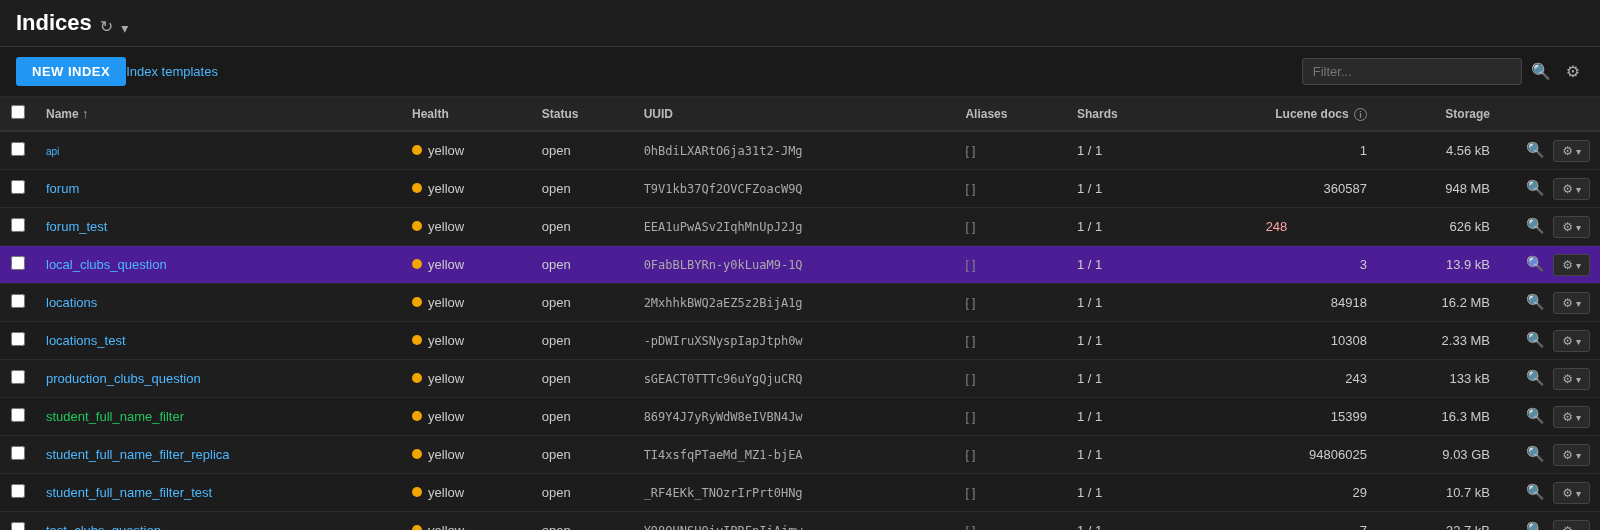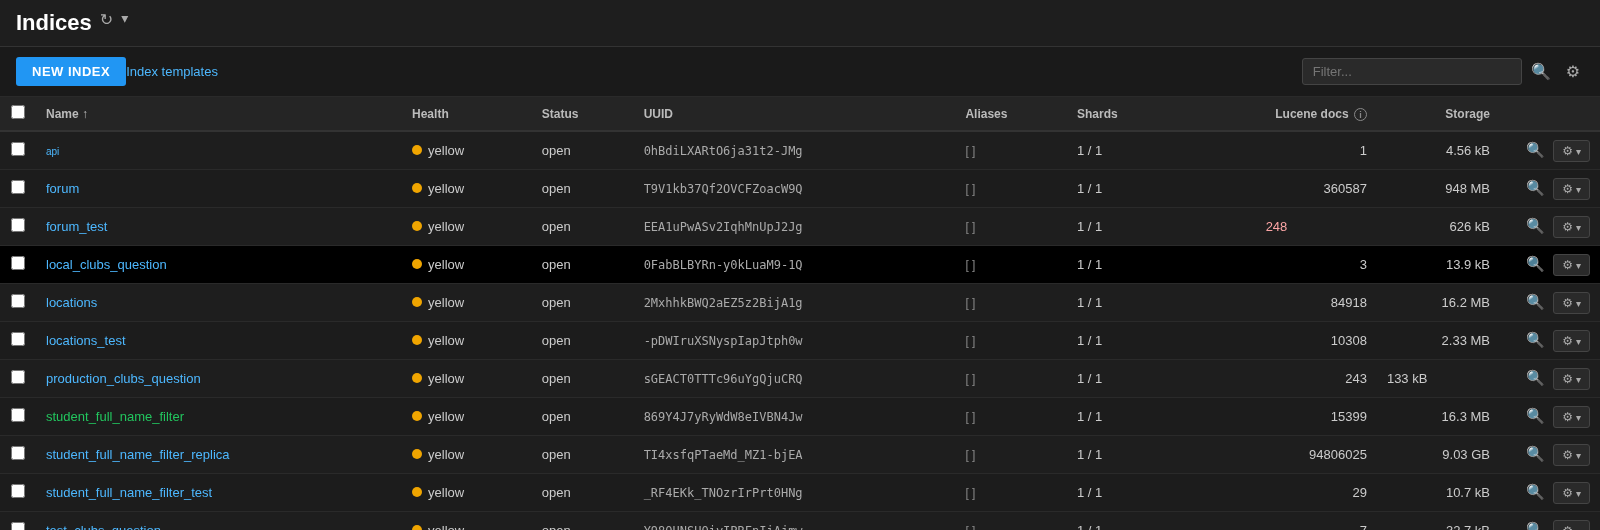--- a/index.html
+++ b/index.html
@@ -40,21 +40,21 @@
     input[type="checkbox"] {
       cursor: pointer;
       accent-color: #2196F3;
       width: 14px;
       height: 14px;
     }
   </style>
 </head>
 <body>
 
-<div style="background:#1e1e1e; padding:10px 16px; border-bottom:1px solid #333; display:flex; align-items:flex-start; gap:8px;">
+<div style="background:#1e1e1e; padding:10px 16px; border-bottom:1px solid #333; display:flex; align-items:flex-end; gap:8px;">
   <span style="font-size:22px; font-weight:600; color:#fff;">Indices</span>
   <span style="color:#aaa; font-size:16px; cursor:pointer;">↻</span>
   <span style="color:#aaa; font-size:14px; cursor:pointer;">▾</span>
 </div>
 
 <div style="padding:10px 16px; display:flex; align-items:center; background:#1a1a1a; border-bottom:1px solid #2a2a2a;">
   <button style="background:#2196F3; color:#fff; border:none; padding:7px 16px; font-size:13px; font-weight:700; cursor:pointer; border-radius:3px; letter-spacing:0.5px;">NEW INDEX</button>
   <a style="color:#4db8ff; text-decoration:none; font-size:13px; cursor:pointer;">Index templates</a>
   <div style="margin-left:auto; display:flex; align-items:center; gap:6px;">
     <input type="text" style="background: rgb(42, 42, 42); border: 1px solid rgb(68, 68, 68); color: rgb(204, 204, 204); padding: 5px 10px; font-size: 13px; width: 220px; border-radius: 3px; outline: none;" placeholder="Filter...">
@@ -120,21 +120,21 @@
           <td style="padding: 7px 10px; white-space: nowrap; font-family: monospace; font-size: 12px; color: rgb(170, 170, 170);">EEA1uPwASv2IqhMnUpJ2Jg</td>
           <td style="padding: 7px 10px; white-space: nowrap; color: rgb(136, 136, 136); font-size: 12px;">[ ]</td>
           <td style="padding: 7px 10px; white-space: nowrap; color: rgb(204, 204, 204);">1 / 1</td>
           <td style="padding: 7px 10px; white-space: nowrap; color: #fca5a5; text-align: center;">248</td>
           <td style="padding: 7px 10px; white-space: nowrap; color: rgb(204, 204, 204); text-align: right;">626 kB</td>
           <td style="padding: 7px 10px; white-space: nowrap; text-align: right;">
     <button style="background:none; border:none; color:#aaa; cursor:pointer; font-size:15px; padding:2px 5px;">🔍</button>
     <button style="background:#2a2a2a; border:1px solid #444; color:#aaa; cursor:pointer; font-size:12px; padding:3px 8px; border-radius:3px; gap:3px; display:inline-flex; align-items:center;">⚙ <span style="font-size:10px;">▾</span></button>
   </td>
         </tr>
-        <tr style="border-bottom: 1px solid rgb(42, 42, 42); background: #000000;">
+        <tr style="border-bottom: 1px solid rgb(42, 42, 42); background: #4c1d95;">
           <td style="width: 36px; padding: 7px 10px; text-align: center;"><input type="checkbox" style="cursor: pointer;"></td>
           <td style="padding: 7px 10px; white-space: nowrap;"><a style="color: rgb(77, 184, 255); text-decoration: none; cursor: pointer; font-size: 13px;">local_clubs_question</a></td>
           <td style="padding: 7px 10px; white-space: nowrap;"><span style="display: inline-block; width: 10px; height: 10px; border-radius: 50%; margin-right: 6px; background: rgb(240, 165, 0);"></span>yellow</td>
           <td style="padding: 7px 10px; white-space: nowrap; color: rgb(204, 204, 204);">open</td>
           <td style="padding: 7px 10px; white-space: nowrap; font-family: monospace; font-size: 12px; color: rgb(170, 170, 170);">0FabBLBYRn-y0kLuaM9-1Q</td>
           <td style="padding: 7px 10px; white-space: nowrap; color: rgb(136, 136, 136); font-size: 12px;">[ ]</td>
           <td style="padding: 7px 10px; white-space: nowrap; color: rgb(204, 204, 204);">1 / 1</td>
           <td style="padding: 7px 10px; white-space: nowrap; color: rgb(204, 204, 204); text-align: right;">3</td>
           <td style="padding: 7px 10px; white-space: nowrap; color: rgb(204, 204, 204); text-align: right;">13.9 kB</td>
           <td style="padding: 7px 10px; white-space: nowrap; text-align: right;">
@@ -174,21 +174,21 @@
         </tr>
         <tr style="border-bottom: 1px solid rgb(42, 42, 42); background: rgb(30, 30, 30);">
           <td style="width: 36px; padding: 7px 10px; text-align: center;"><input type="checkbox" style="cursor: pointer;"></td>
           <td style="padding: 7px 10px; white-space: nowrap;"><a style="color: rgb(77, 184, 255); text-decoration: none; cursor: pointer; font-size: 13px;">production_clubs_question</a></td>
           <td style="padding: 7px 10px; white-space: nowrap;"><span style="display: inline-block; width: 10px; height: 10px; border-radius: 50%; margin-right: 6px; background: rgb(240, 165, 0);"></span>yellow</td>
           <td style="padding: 7px 10px; white-space: nowrap; color: rgb(204, 204, 204);">open</td>
           <td style="padding: 7px 10px; white-space: nowrap; font-family: monospace; font-size: 12px; color: rgb(170, 170, 170);">sGEACT0TTTc96uYgQjuCRQ</td>
           <td style="padding: 7px 10px; white-space: nowrap; color: rgb(136, 136, 136); font-size: 12px;">[ ]</td>
           <td style="padding: 7px 10px; white-space: nowrap; color: rgb(204, 204, 204);">1 / 1</td>
           <td style="padding: 7px 10px; white-space: nowrap; color: rgb(204, 204, 204); text-align: right;">243</td>
-          <td style="padding: 7px 10px; white-space: nowrap; color: rgb(204, 204, 204); text-align: left;">133 kB</td>
+          <td style="padding: 7px 10px; white-space: nowrap; color: rgb(204, 204, 204); text-align: right;">133 kB</td>
           <td style="padding: 7px 10px; white-space: nowrap; text-align: right;">
     <button style="background:none; border:none; color:#aaa; cursor:pointer; font-size:15px; padding:2px 5px;">🔍</button>
     <button style="background:#2a2a2a; border:1px solid #444; color:#aaa; cursor:pointer; font-size:12px; padding:3px 8px; border-radius:3px; gap:3px; display:inline-flex; align-items:center;">⚙ <span style="font-size:10px;">▾</span></button>
   </td>
         </tr>
         <tr style="border-bottom: 1px solid rgb(42, 42, 42); background: rgb(28, 28, 28);">
           <td style="width: 36px; padding: 7px 10px; text-align: center;"><input type="checkbox" style="cursor: pointer;"></td>
           <td style="padding: 7px 10px; white-space: nowrap;"><a style="color: #22c55e; text-decoration: none; cursor: pointer; font-size: 13px;">student_full_name_filter</a></td>
           <td style="padding: 7px 10px; white-space: nowrap;"><span style="display: inline-block; width: 10px; height: 10px; border-radius: 50%; margin-right: 6px; background: rgb(240, 165, 0);"></span>yellow</td>
           <td style="padding: 7px 10px; white-space: nowrap; color: rgb(204, 204, 204);">open</td>

